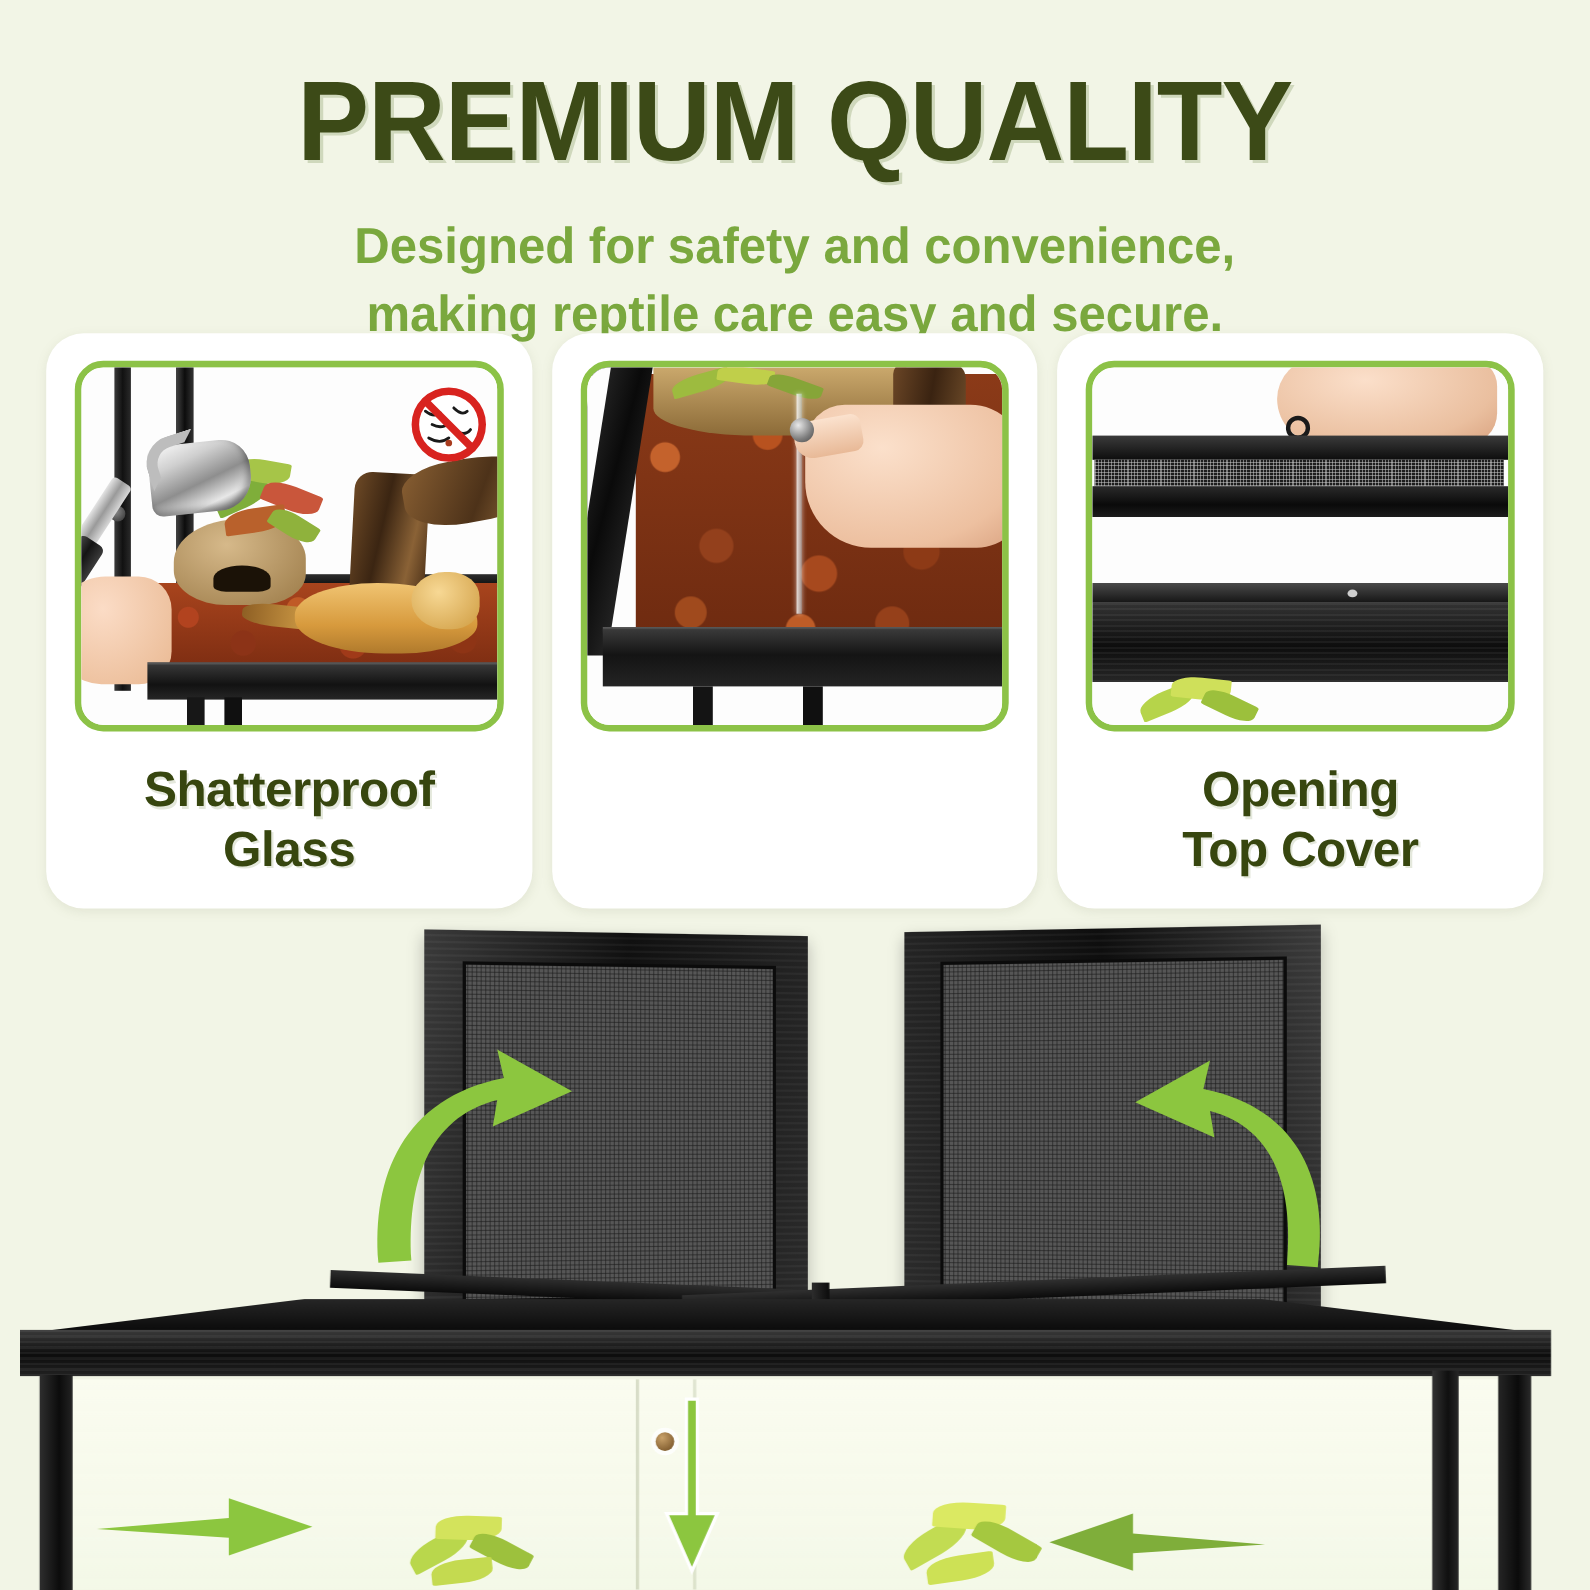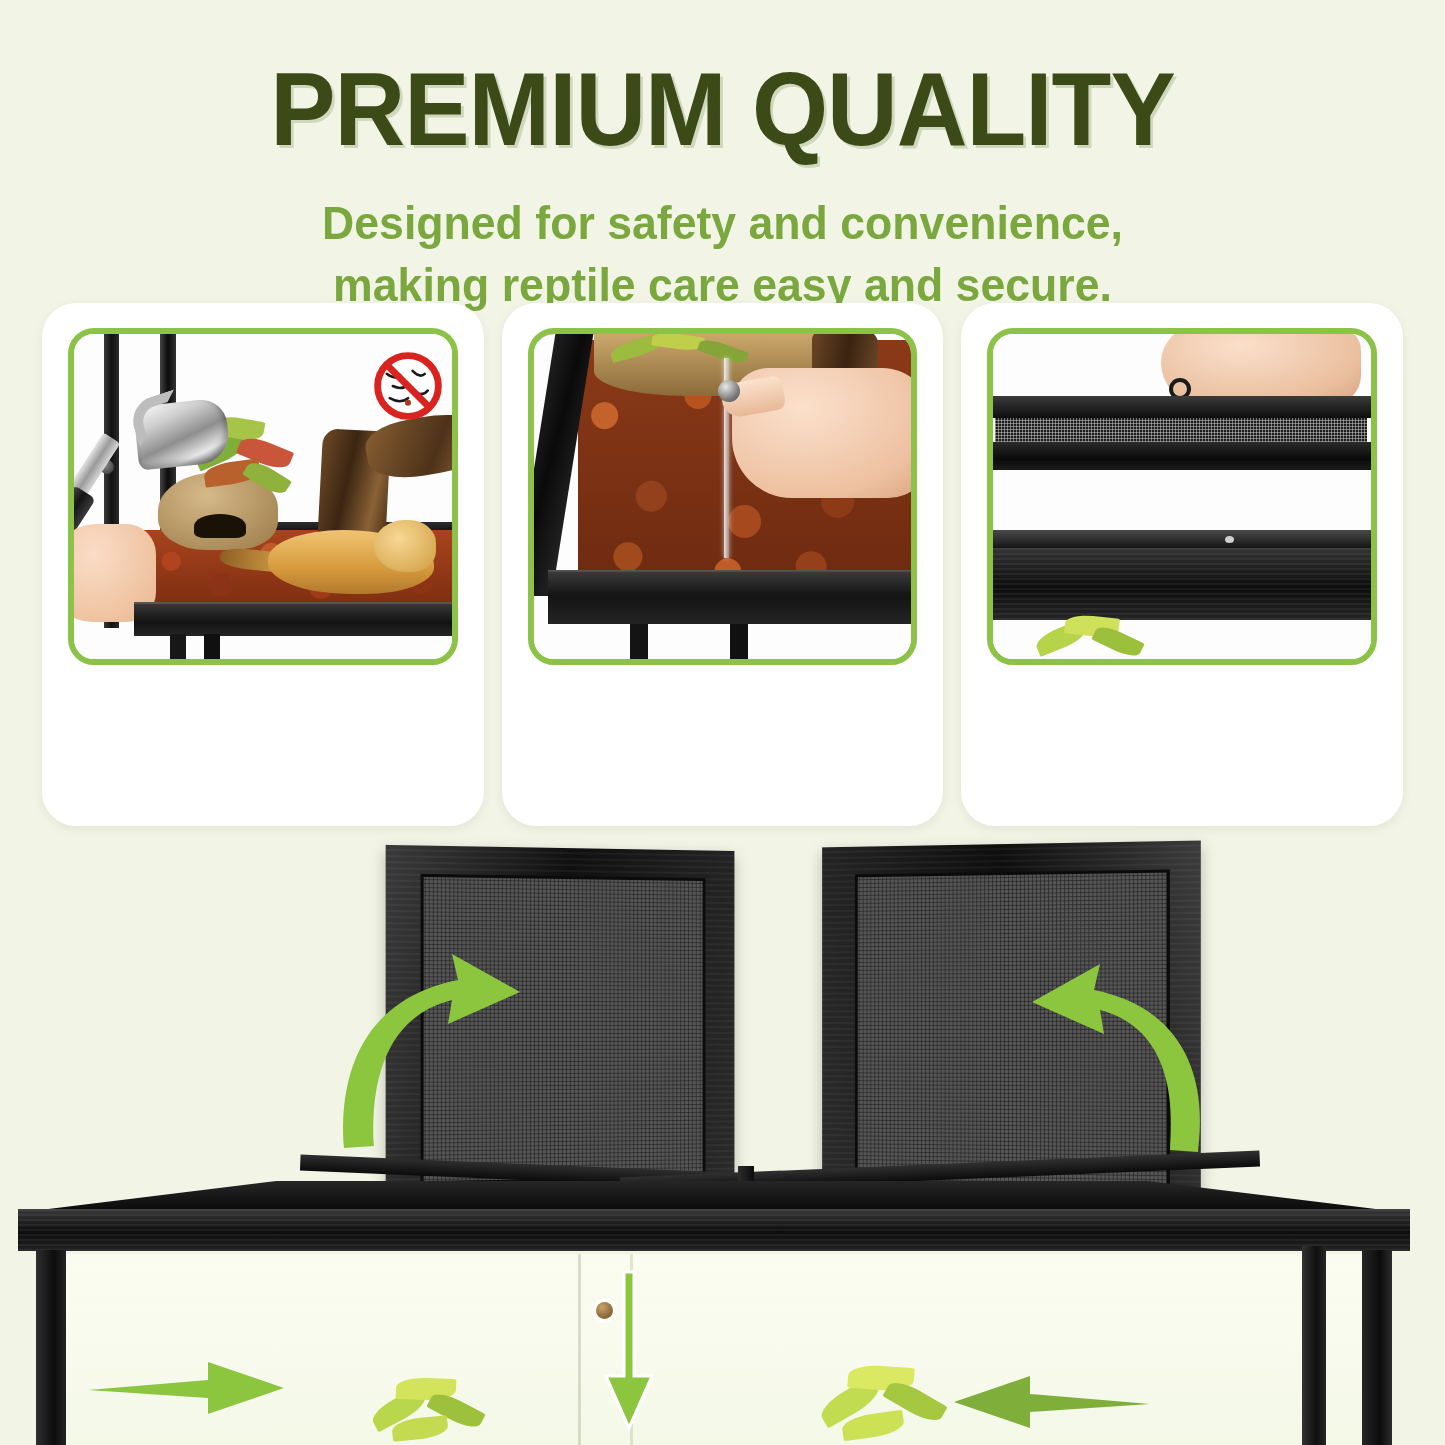--- a/index.html
+++ b/index.html
@@ -415,20 +415,24 @@
         <div class="p1-leg2"></div>
 
         <svg class="nocrack" viewBox="0 0 100 100">
           <circle cx="50" cy="50" r="40" fill="#ffffff" fill-opacity="0.85"></circle>
           <circle cx="50" cy="50" r="40" fill="none" stroke="#d8231f" stroke-width="9"></circle>
           <path d="M22 34 q10 8 18 2 M30 50 q12 6 20 -2 M26 66 q14 8 24 0 M56 30 q10 10 16 4 M58 58 q12 6 18 -2" fill="none" stroke="#1a1a1a" stroke-width="3.4" stroke-linecap="round"></path>
           <circle cx="50" cy="72" r="4" fill="#a83b1e"></circle>
           <line x1="22" y1="22" x2="78" y2="78" stroke="#d8231f" stroke-width="9" stroke-linecap="round"></line>
         </svg>
       </div>
+    </div>
+    <div class="card-label">
+      <span>Shatterproof</span>
+      <span class="l2">Glass</span>
     </div>
   </div>
 
   <div class="card">
     <div class="photo-frame">
       <div class="photo">
         <div class="p2-bg"></div>
         <div class="p2-sub"></div>
         <div class="p2-topdecor"></div>
         <div class="p2-greens">
@@ -463,20 +467,24 @@
         <div class="p3-rail"></div>
         <div class="p3-dot"></div>
         <div class="p3-frame"></div>
         <div class="p3-plant">
           <div class="leaf-shape" style="left:0px;  top:14px; width:52px; height:20px; background:#b6d44a; transform:rotate(-22deg);"></div>
           <div class="leaf-shape" style="left:30px; top:2px;  width:54px; height:20px; background:#cfe05a; transform:rotate(6deg);"></div>
           <div class="leaf-shape" style="left:58px; top:18px; width:50px; height:19px; background:#9cc03c; transform:rotate(26deg);"></div>
         </div>
       </div>
     </div>
+    <div class="card-label">
+      <span>Opening</span>
+      <span class="l2">Top Cover</span>
+    </div>
   </div>
 </div>
 
 <div class="product">
 
   <div class="lid-left">
     <div class="mesh-inner"></div>
   </div>
 
   <div class="lid-right">

